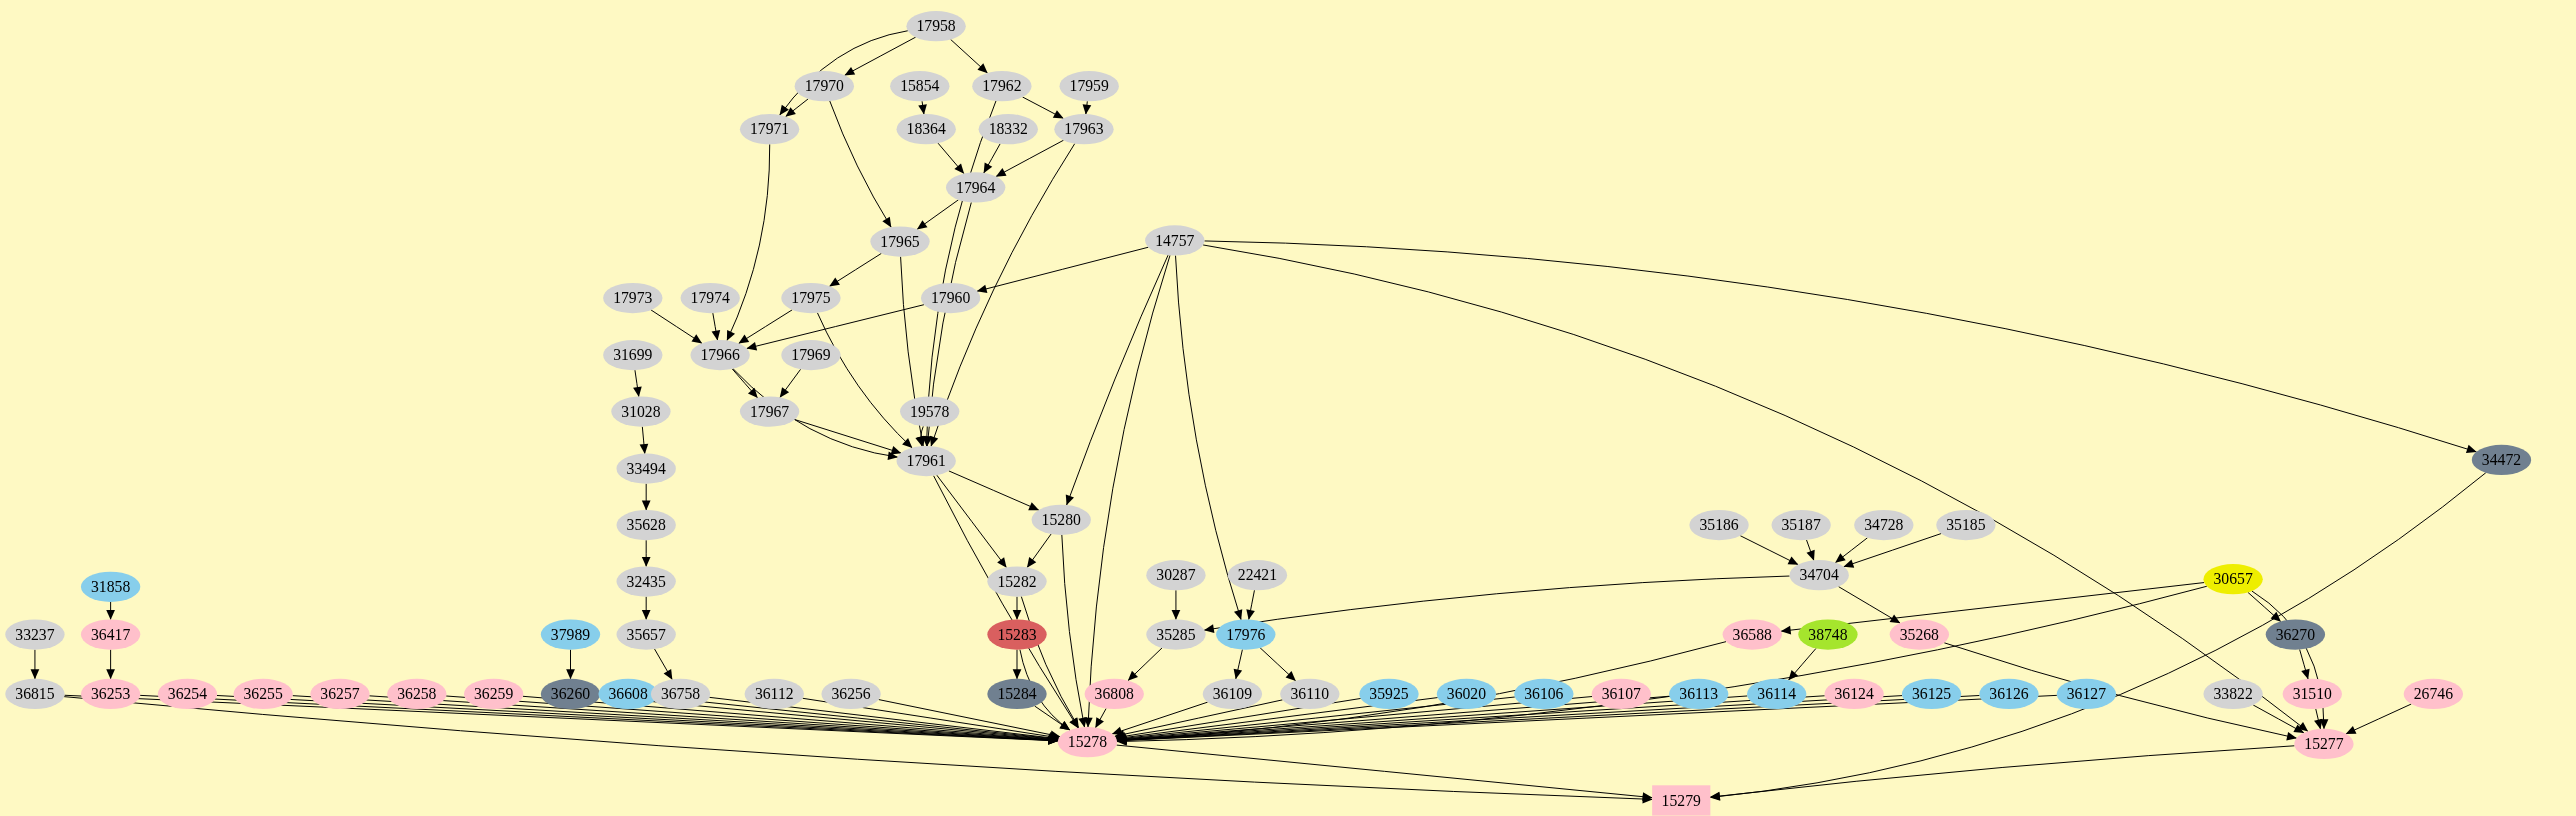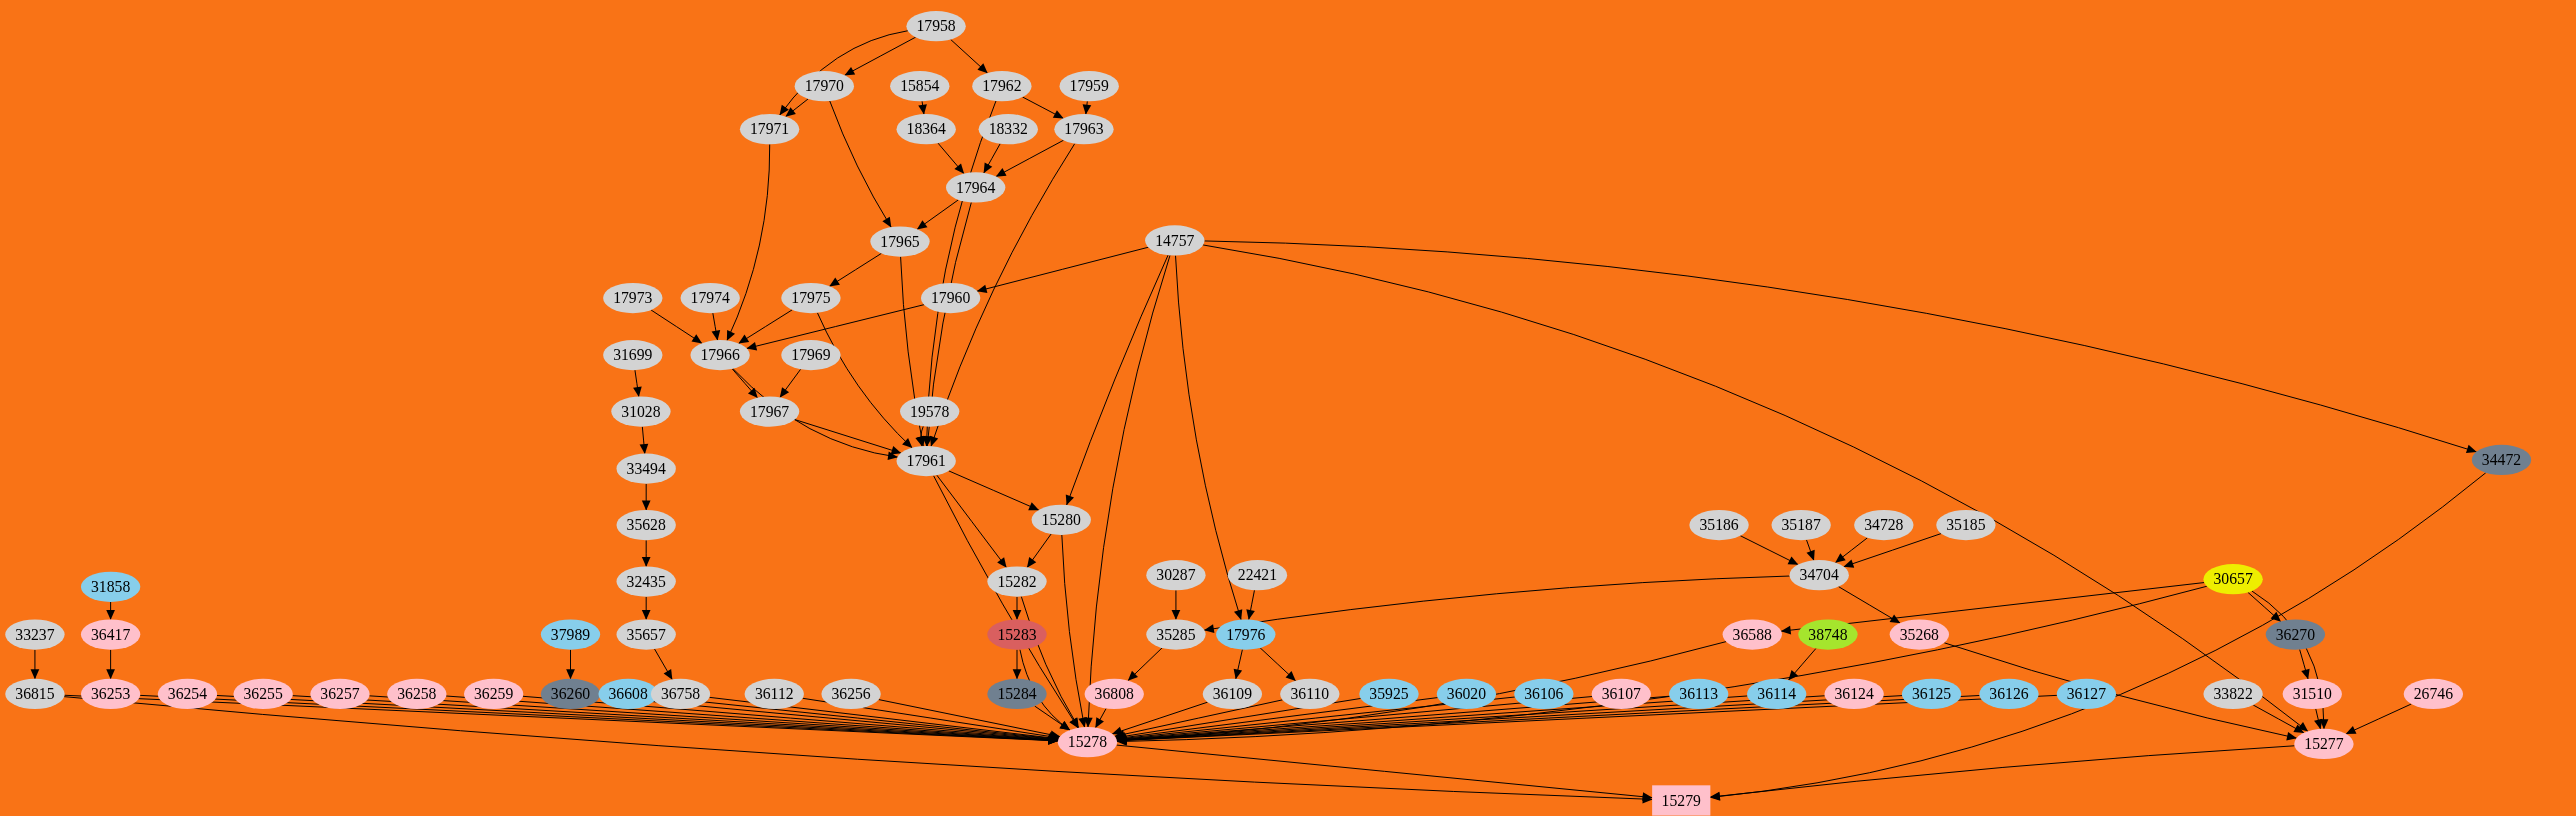--- a/index.html
+++ b/index.html
@@ -2,21 +2,21 @@
 <html style="font-size:9.3px"><head>
 <meta charset="utf-8">
 <style>
   html, body {
     margin: 0;
     padding: 0;
     background: #ffffff;
   }
   .graph-wrap {
     width: 100%;
-    background: #f97316;
+    background: #fef9c3;
   }
   svg {
     display: block;
     width: 100%;
     height: auto;
     font-family: "Liberation Serif", "DejaVu Serif", serif;
   }
   .node-label {
     font-size: 27px;
     fill: #000000;

